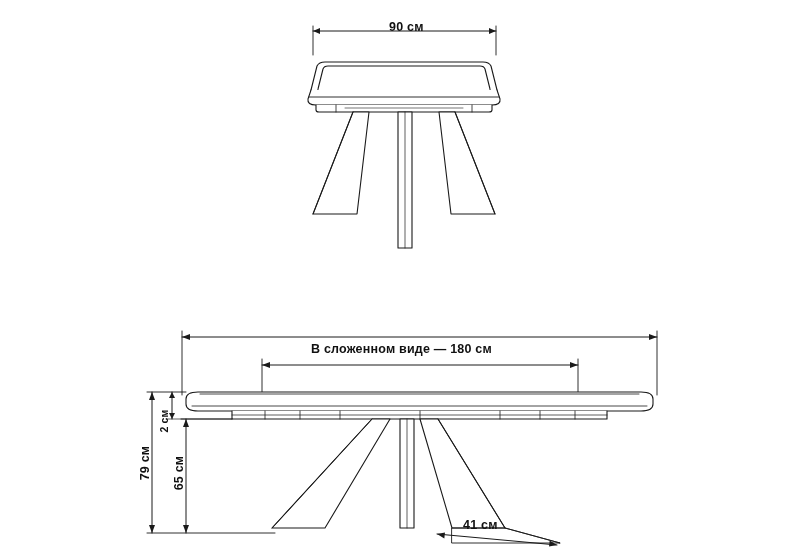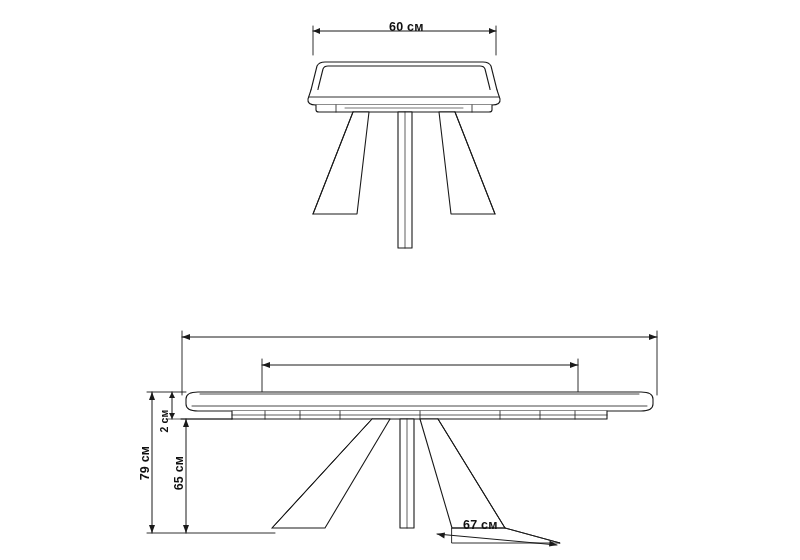--- a/index.html
+++ b/index.html
@@ -143,25 +143,26 @@
 
       <g>
         <line x1="172" y1="392" x2="172" y2="419" stroke-width="1"></line>
         <path d="M172 392 l-3 6 l6 0 z" fill="#1a1a1a" stroke="none"></path>
         <path d="M172 419 l-3 -6 l6 0 z" fill="#1a1a1a" stroke="none"></path>
         <line x1="166" y1="419" x2="232" y2="419" stroke-width="0.7"></line>
       </g>
     </g>
   </svg>
 
-  <div class="dim-label" style="left: 389px; top: 20px;">60 см</div>
+  <div class="dim-label" style="left: 389px; top: 20px;">90 см</div>
 
 
+  <div class="dim-label" style="left: 311px; top: 342px;">В сложенном виде — 180 см</div>
 
   <div class="dim-label rot" style="left: 128px; top: 456px;">79 см</div>
 
   <div class="dim-label rot" style="left: 162px; top: 466px;">65 см</div>
 
   <div class="dim-label rot" style="left: 152px; top: 415px; font-size: 10.5px;">2 см</div>
 
-  <div class="dim-label" style="left: 463px; top: 518px;">67 см</div>
+  <div class="dim-label" style="left: 463px; top: 518px;">41 см</div>
 
 </div>
 
 </body></html>

